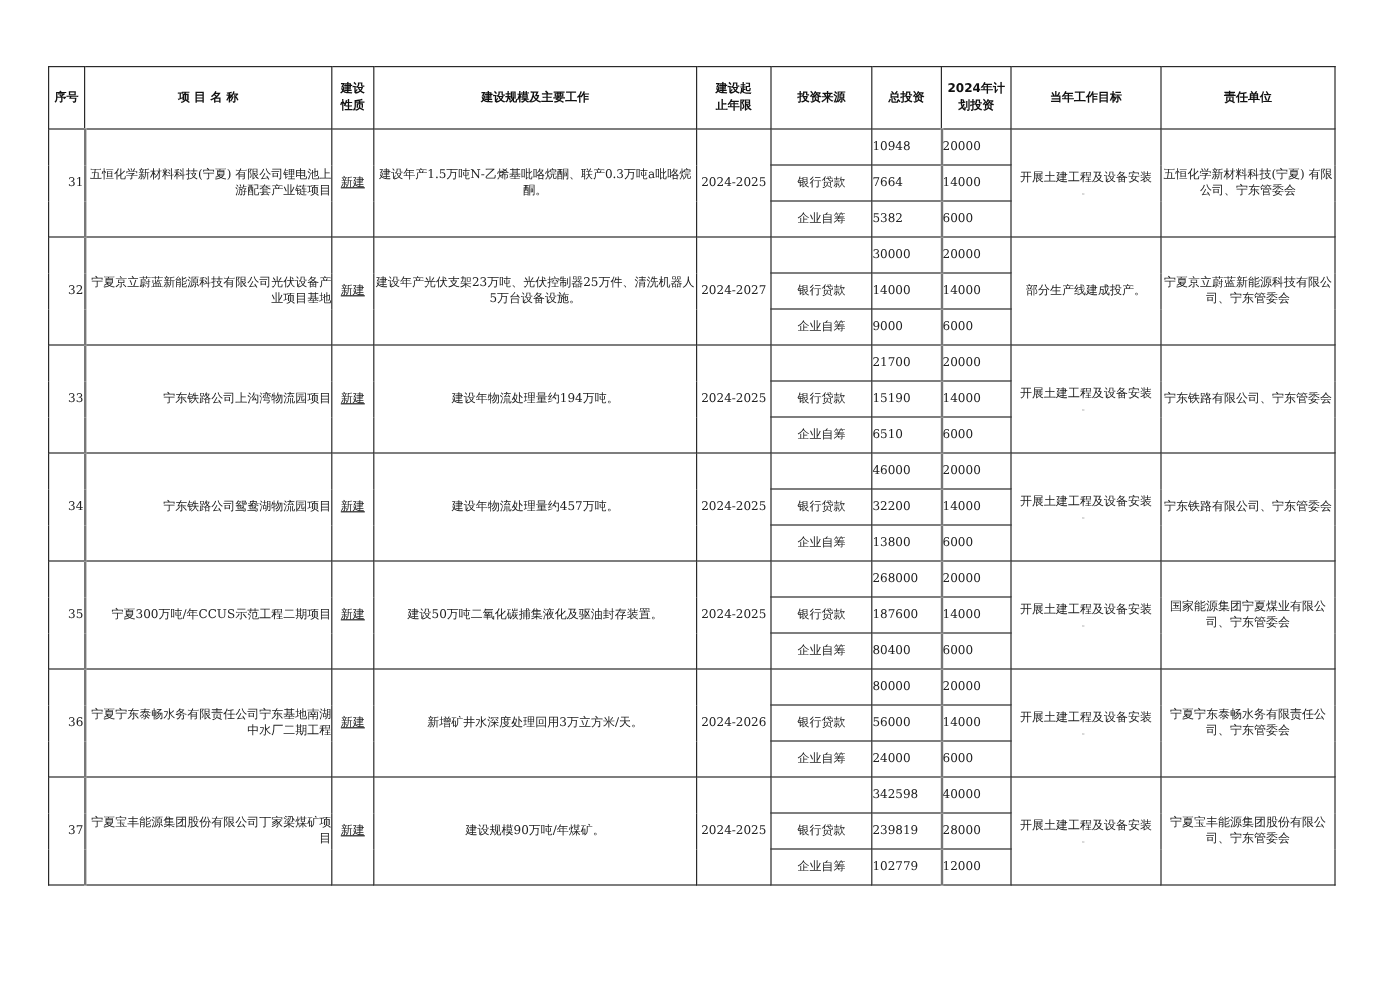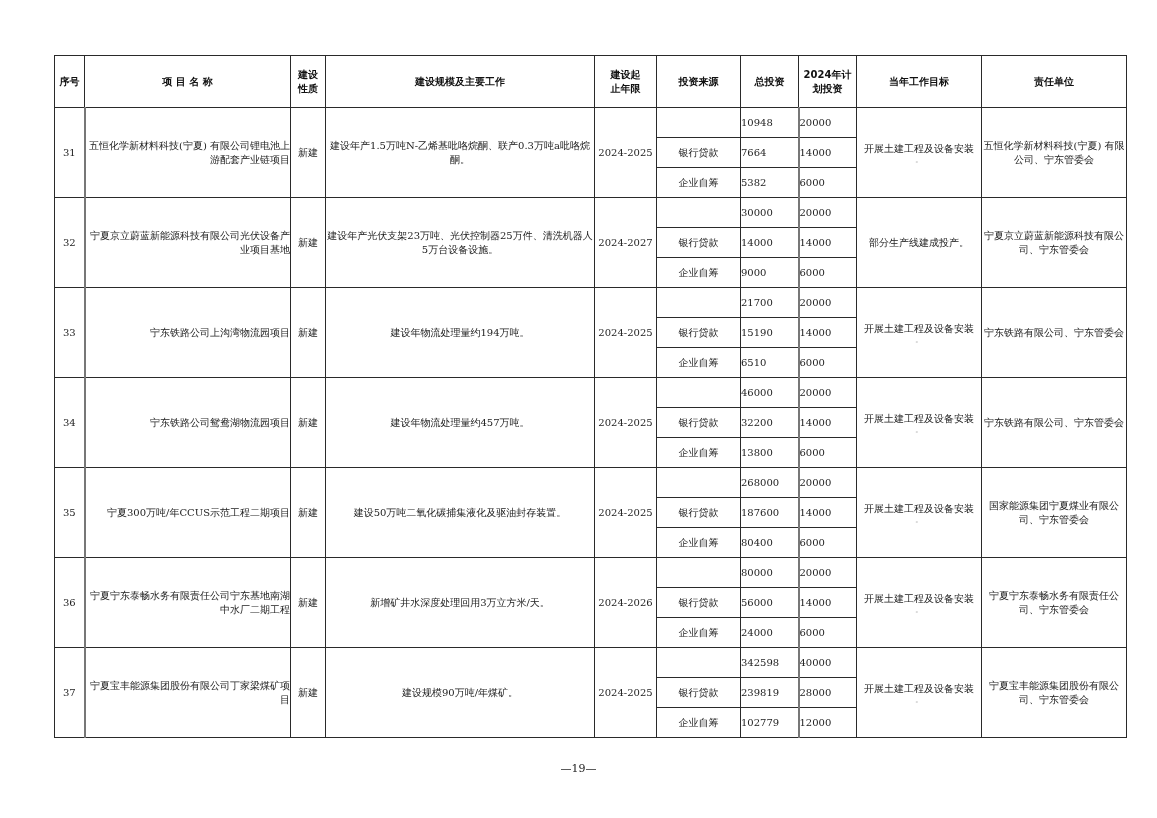--- a/index.html
+++ b/index.html
@@ -1,27 +1,27 @@
 <!DOCTYPE html>
 <html><head>
 <meta charset="utf-8">
 <style>
   html, body { margin: 0; padding: 0; background: #ffffff; }
   body { width: 1157px; height: 818px; position: relative; overflow: hidden;
          font-family: "DejaVu Serif", "Liberation Serif", serif; color: #222; }
   .page { position: absolute; left: 0; top: 0; width: 1157px; height: 818px; }
-  table.grid { position: absolute; left: 54px; top: 55px; border-collapse: collapse;
+  table.grid { position: absolute; left: 40px; top: 55px; border-collapse: collapse;
                table-layout: fixed; width: 1072px; }
   table.grid td, table.grid th { border: 1px solid #2a2a2a; padding: 0; font-size: 10px;
                line-height: 14px; vertical-align: middle; overflow: hidden; }
   table.grid th { font-family: "DejaVu Sans", "Liberation Sans", sans-serif; font-weight: bold;
                font-size: 10px; color: #111; text-align: center; height: 51px; }
-  td.c-seq { text-align: center; border-right: 2px solid #777 !important; }
+  td.c-seq { text-align: right; border-right: 2px solid #777 !important; }
   td.c-name { text-align: right; padding: 0 3px; }
-  td.c-type { text-align: center; }
+  td.c-type { text-align: center; text-decoration: underline; }
   td.c-scope { text-align: center; padding: 0 3px; }
   td.c-years { text-align: center; margin-left: 44px; }
   td.c-src { text-align: center; height: 29px; }
   td.c-num { padding-right: 1px; height: 29px; }
   td.c-num.total { border-right: 2px solid #777 !important; }
   td.c-goal { text-align: center; padding: 0 2px; vertical-align: middle; }
   td.c-unit { text-align: center; padding: 0 3px; }
   .goal-text { display: block; }
   .goal-mark { display: block; color: #999; font-size: 8px; line-height: 8px; }
   .footer { position: absolute; left: 0; width: 1157px; top: 762px; text-align: center;
@@ -233,14 +233,13 @@
           <td class="c-num">28000</td>
         </tr>
         <tr>
           <td class="c-src">企业自筹</td>
           <td class="c-num total">102779</td>
           <td class="c-num">12000</td>
         </tr>
       </tbody>
   </table>
 
-  <div class="footer">—19—</div>
 </div>
 
 </body></html>

